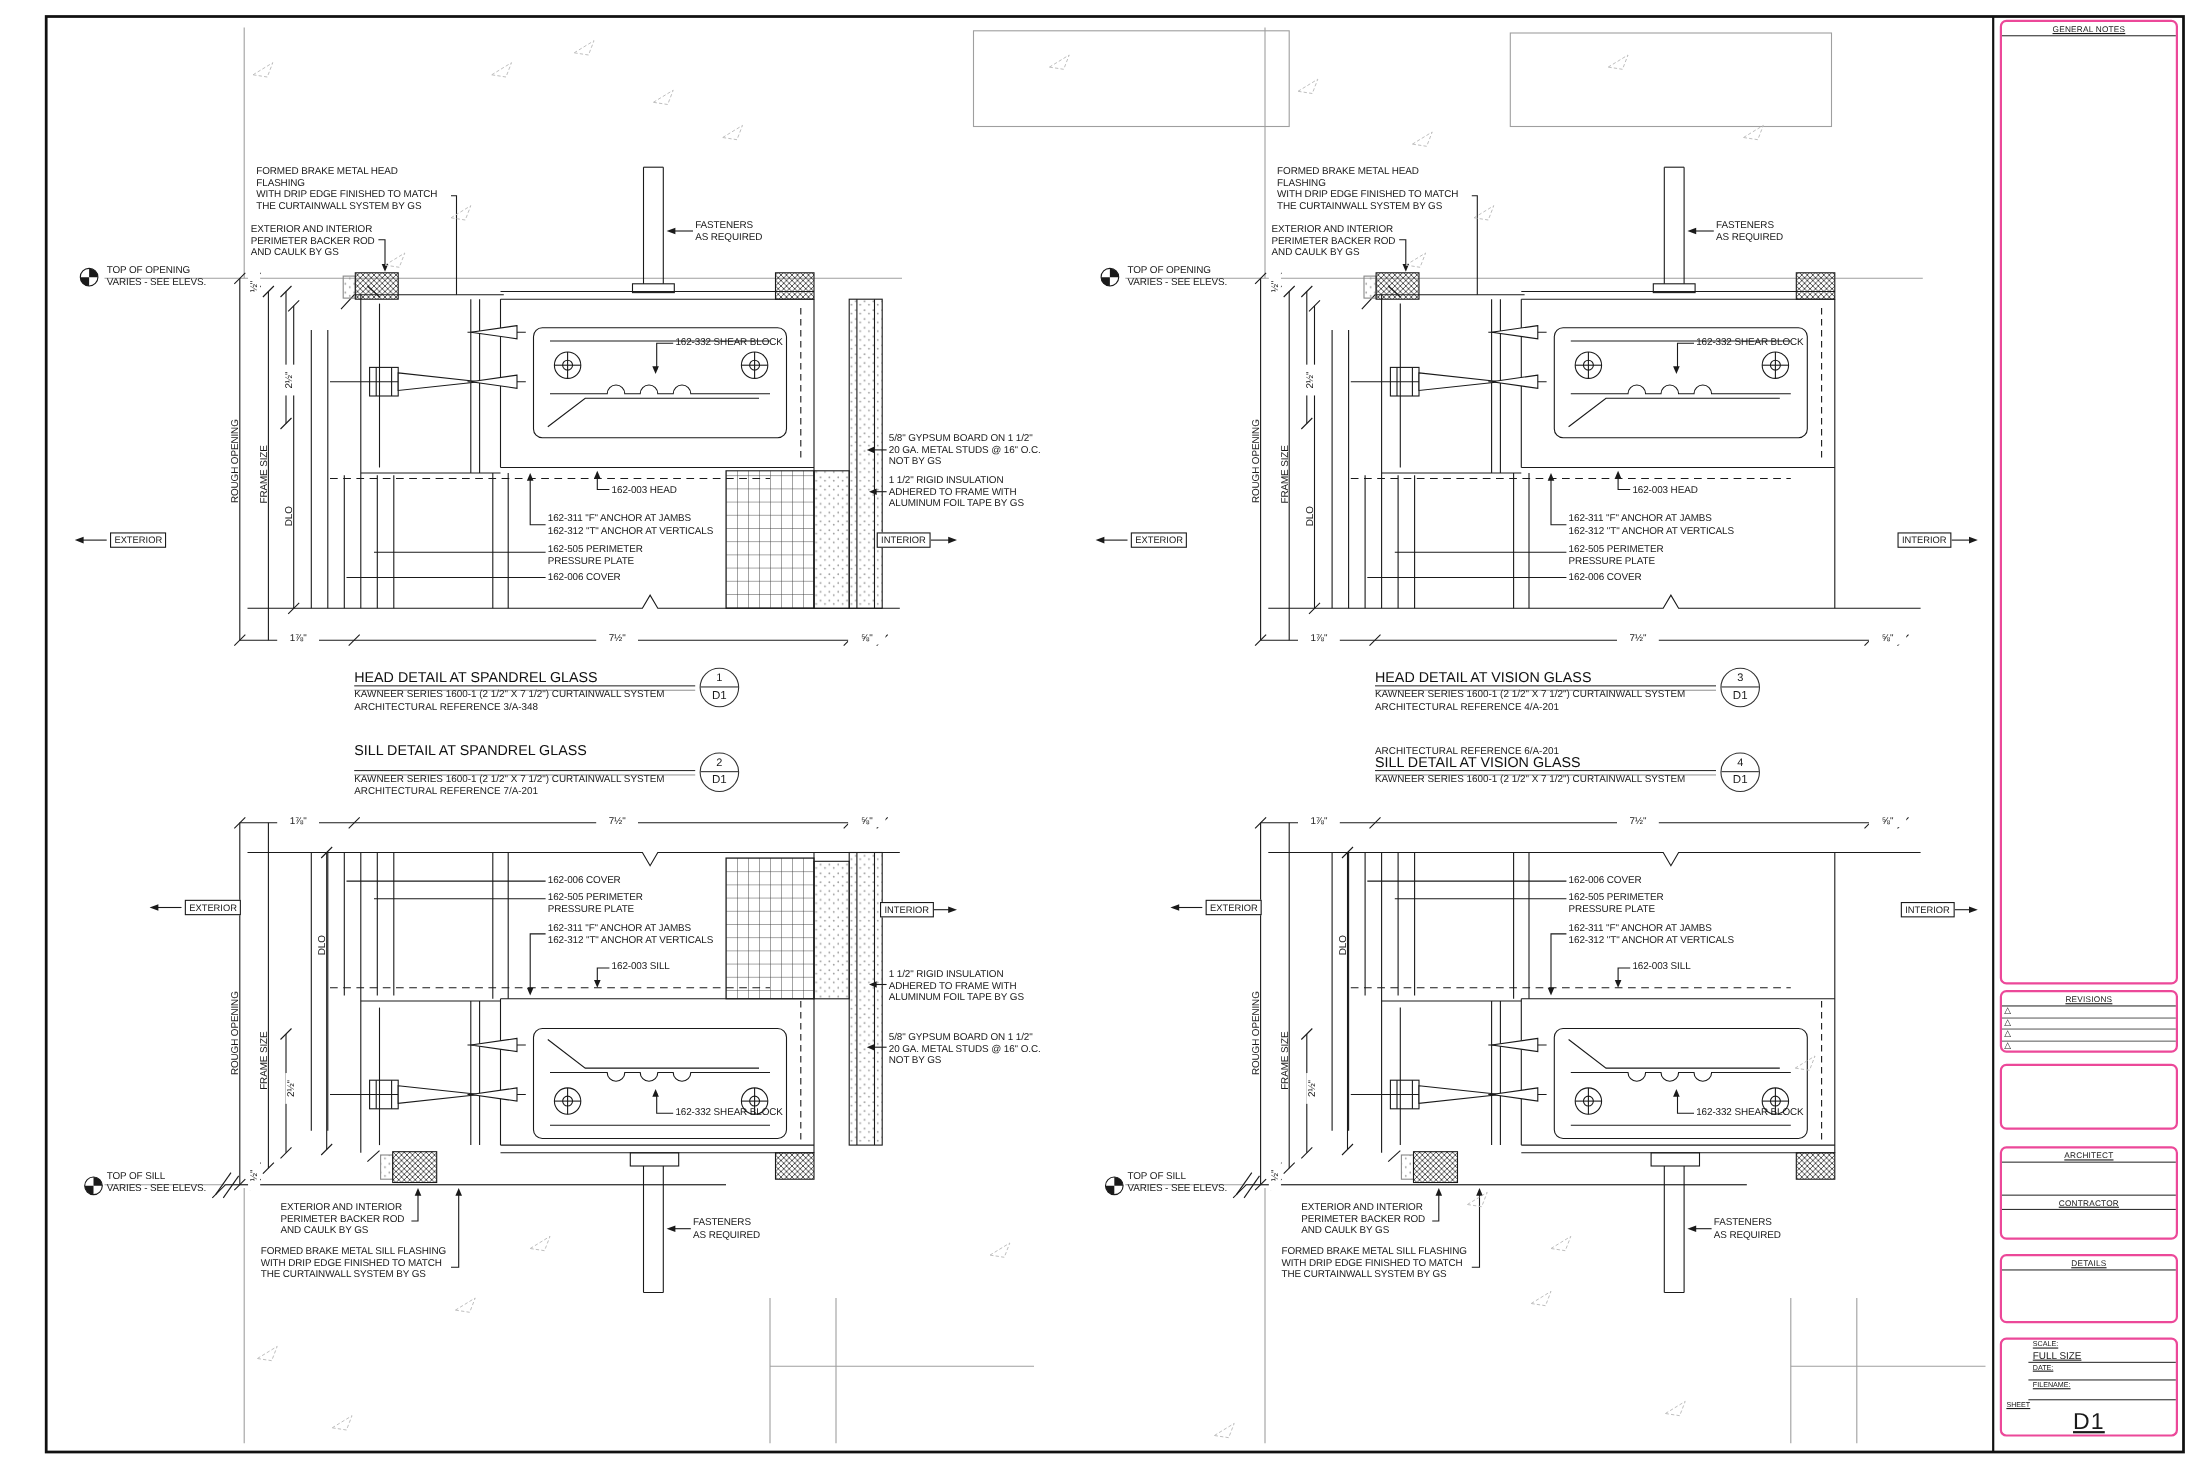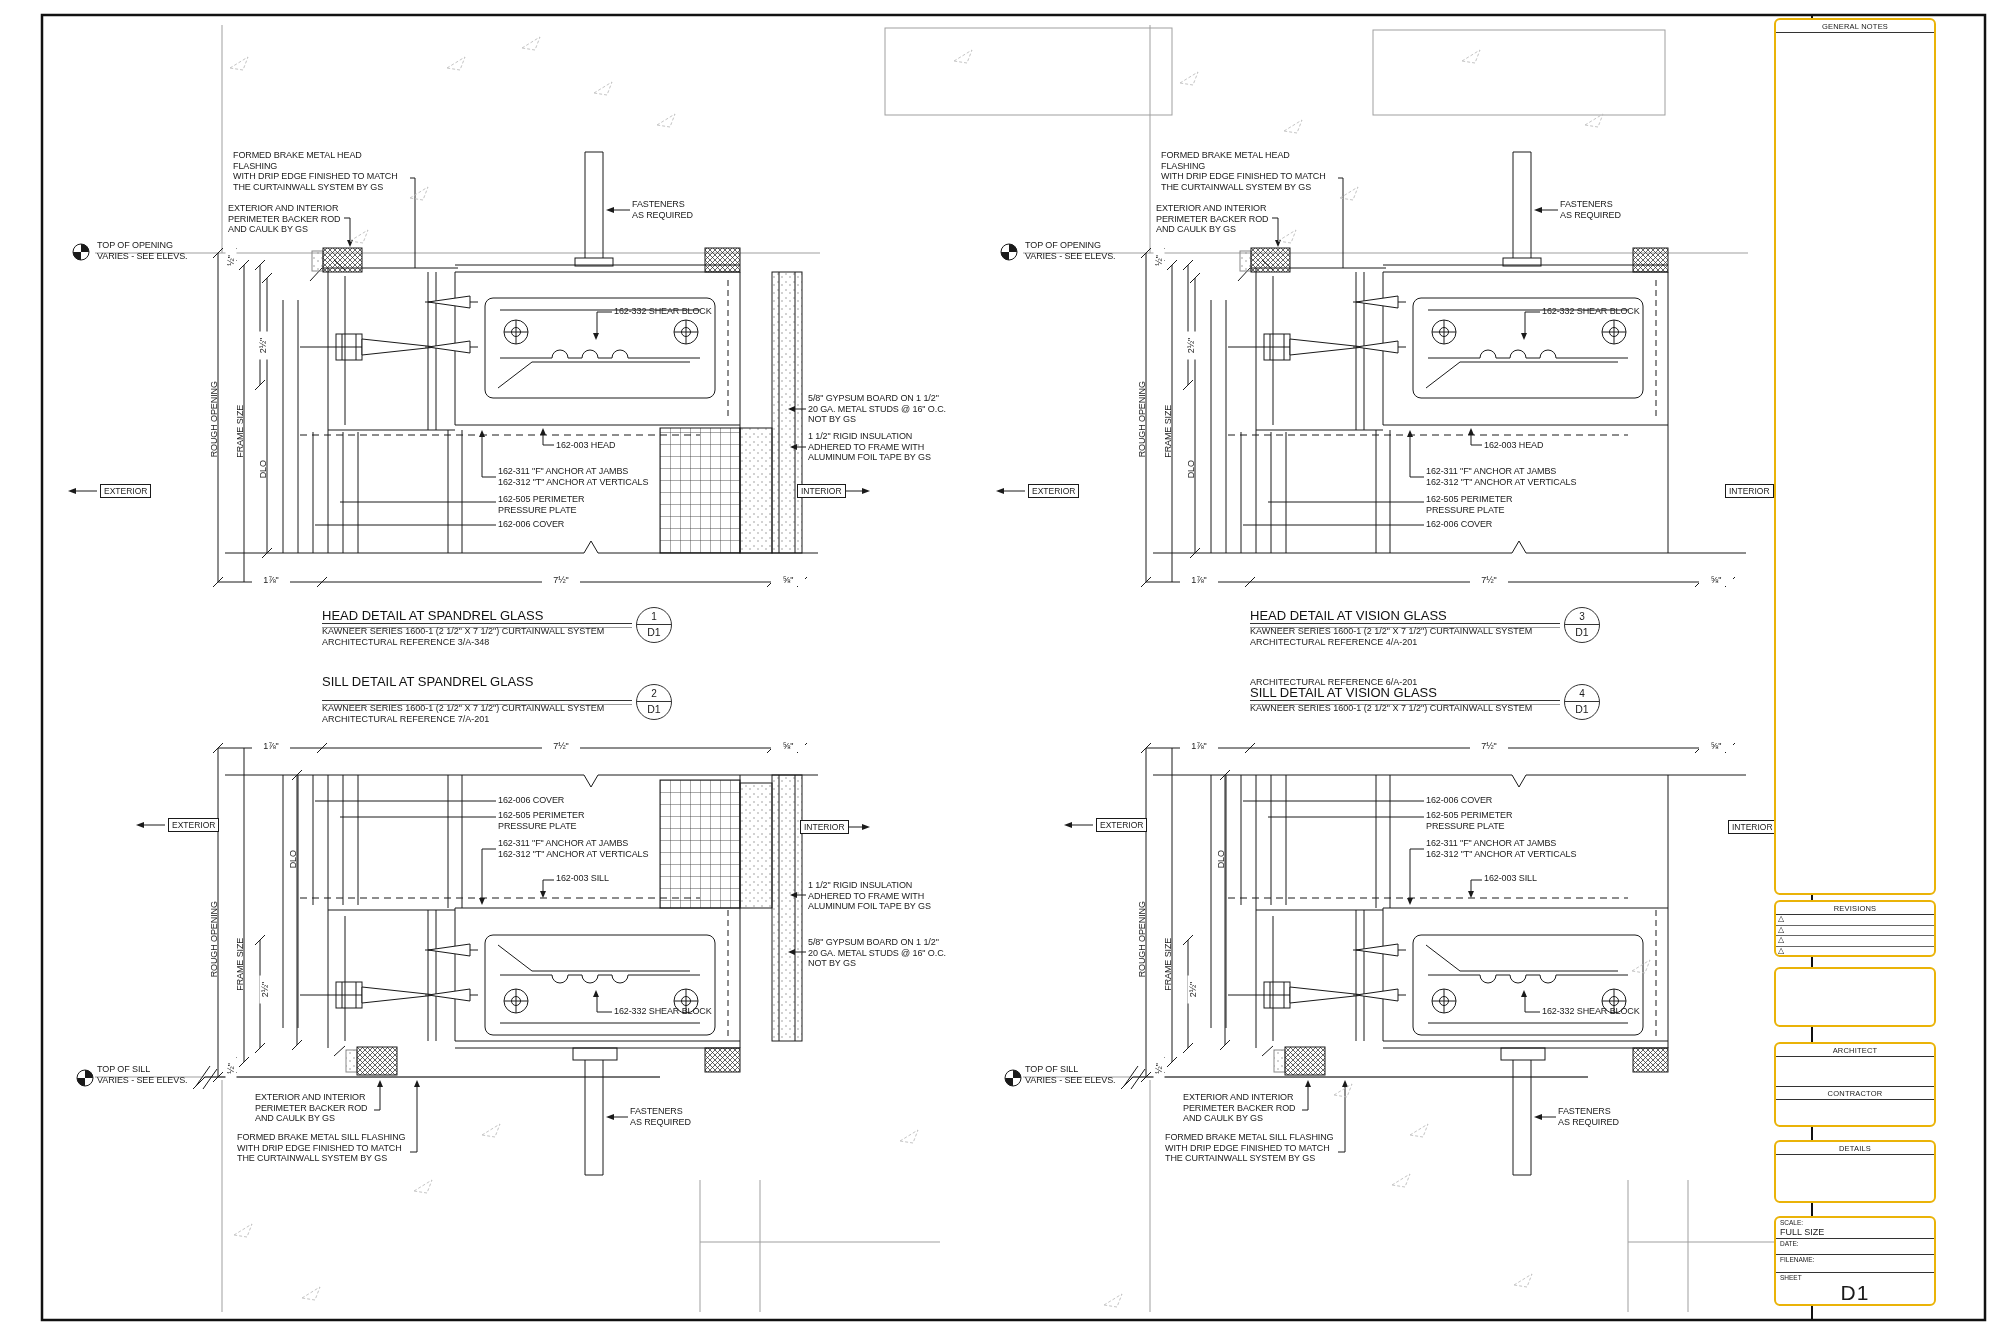--- a/index.html
+++ b/index.html
@@ -11,25 +11,25 @@
   .rot{transform:rotate(-90deg);text-align:center;white-space:nowrap;}
   .dim{font-size:9px;background:#fff;padding:0 1px;white-space:nowrap;text-align:center;line-height:11px;}
   .boxlbl{position:absolute;border:1px solid #1a1a1a;font-size:8.5px;line-height:12px;padding:0 3px;background:#fff;white-space:nowrap;}
   .det{position:absolute;width:0;height:0;}
   .dtitle{position:absolute;font-size:13px;white-space:nowrap;color:#111;}
   .dunder{position:absolute;height:3px;border-top:1.3px solid #333;border-bottom:0.8px solid #999;}
   .dsub{position:absolute;font-size:9px;line-height:10px;white-space:nowrap;color:#222;}
   .dcirc{position:absolute;width:34px;height:34px;border:1.2px solid #333;border-radius:50%;background:#fff;text-align:center;}
   .dnum{height:16px;line-height:17px;font-size:10px;border-bottom:1px solid #333;}
   .dsheet{height:16px;line-height:15px;font-size:10.5px;}
-  .panel{position:absolute;left:1774px;width:162px;border:2px solid #eab308;border-radius:6px;background:#fff;box-sizing:border-box;}
+  .panel{position:absolute;left:1818px;width:162px;border:2px solid #ec4899;border-radius:6px;background:#fff;box-sizing:border-box;text-decoration:underline;}
   .phead{font-size:7.5px;line-height:9px;text-align:center;border-bottom:1px solid #333;padding:2px 0 1px 0;letter-spacing:0.2px;}
   .revrow{height:9.5px;border-bottom:0.8px solid #666;position:relative;}
   .revtri{position:absolute;left:2px;top:-1px;font-size:8px;line-height:10px;color:#222;}
-  .tbrow{border-bottom:1px solid #333;padding:1px 4px 0 4px;box-sizing:border-box;}
+  .tbrow{border-bottom:1px solid #333;padding:1px 4px 0 4px;box-sizing:border-box;margin-left:24px;}
   .tlabel{font-size:6.5px;line-height:7.5px;}
   .tval{font-size:9px;line-height:10px;}
   .sheetnum{font-size:21px;line-height:22px;text-align:center;letter-spacing:1px;}
 </style>
 </head>
 <body>
 
 <div class="sheet">
 
 <svg width="2000" height="1333" viewBox="0 0 2000 1333">

